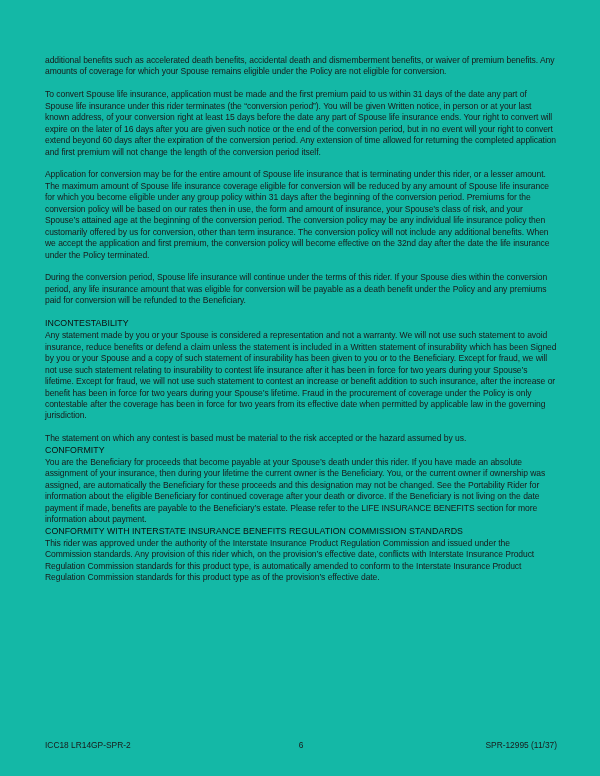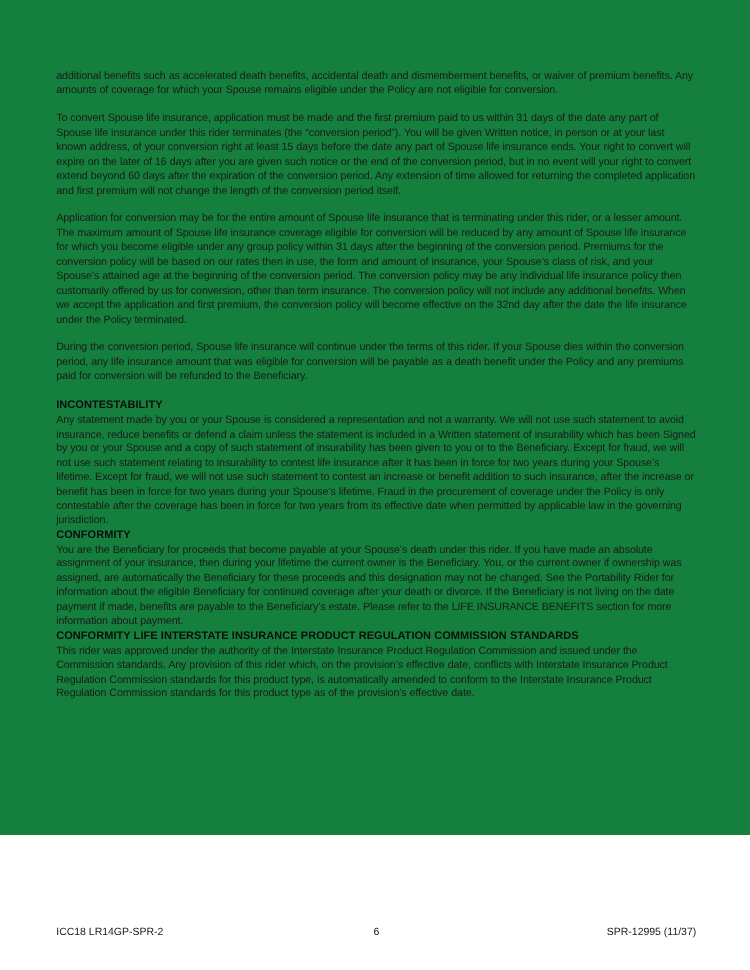--- a/index.html
+++ b/index.html
@@ -13,22 +13,22 @@
     font-family: "Liberation Sans", sans-serif;
     color: #1a1a1a;
     position: relative;
     overflow: hidden;
   }
   .page {
     position: absolute;
     left: 0;
     top: 0;
     width: 600px;
-    height: 668px;
-    background: #15803d;
+    height: 776px;
+    background: #14b8a6;
   }
   .content {
     position: absolute;
     left: 45px;
     top: 55px;
     width: 512px;
   }
   .para {
     font-size: 8.55px;
     line-height: 11.45px;
@@ -36,21 +36,21 @@
     margin: 0 0 11.4px 0;
     letter-spacing: -0.01em;
     word-spacing: 0.015em;
     color: #191919;
   }
   .para:last-child { margin-bottom: 0; }
   .section { margin: 0; }
   .section-head {
     font-size: 8.8px;
     line-height: 11.6px;
-    font-weight: bold;
+    font-weight: normal;
     margin: 0 0 0.5px 0;
     letter-spacing: 0.005em;
     color: #0d0d0d;
   }
   .footer {
     position: absolute;
     left: 45px;
     top: 740px;
     width: 512px;
     display: flex;
@@ -75,29 +75,30 @@
   <div class="content">
 
     <p class="para">additional benefits such as accelerated death benefits, accidental death and dismemberment benefits, or waiver of premium benefits.  Any amounts of coverage for which your Spouse remains eligible under the Policy are not eligible for conversion.</p>
     <p class="para">To convert Spouse life insurance, application must be made and the first premium paid to us within 31 days of the date any part of Spouse life insurance under this rider terminates (the “conversion period”).  You will be given Written notice, in person or at your last known address, of your conversion right at least 15 days before the date any part of Spouse life insurance ends.  Your right to convert will expire on the later of 16 days after you are given such notice or the end of the conversion period, but in no event will your right to convert extend beyond 60 days after the expiration of the conversion period.  Any extension of time allowed for returning the completed application and first premium will not change the length of the conversion period itself.</p>
     <p class="para">Application for conversion may be for the entire amount of Spouse life insurance that is terminating under this rider, or a lesser amount.  The maximum amount of Spouse life insurance coverage eligible for conversion will be reduced by any amount of Spouse life insurance for which you become eligible under any group policy within 31 days after the beginning of the conversion period.  Premiums for the conversion policy will be based on our rates then in use, the form and amount of insurance, your Spouse’s class of risk, and your Spouse’s attained age at the beginning of the conversion period.  The conversion policy may be any individual life insurance policy then customarily offered by us for conversion, other than term insurance.  The conversion policy will not include any additional benefits.  When we accept the application and first premium, the conversion policy will become effective on the 32nd day after the date the life insurance under the Policy terminated.</p>
     <p class="para">During the conversion period, Spouse life insurance will continue under the terms of this rider.  If your Spouse dies within the conversion period, any life insurance amount that was eligible for conversion will be payable as a death benefit under the Policy and any premiums paid for conversion will be refunded to the Beneficiary.</p>
 
     <div class="section">
       <h2 class="section-head">INCONTESTABILITY</h2>
       <p class="para">Any statement made by you or your Spouse is considered a representation and not a warranty.  We will not use such statement to avoid insurance, reduce benefits or defend a claim unless the statement is included in a Written statement of insurability which has been Signed by you or your Spouse and a copy of such statement of insurability has been given to you or to the Beneficiary.  Except for fraud, we will not use such statement relating to insurability to contest life insurance after it has been in force for two years during your Spouse’s lifetime.  Except for fraud, we will not use such statement to contest an increase or benefit addition to such insurance, after the increase or benefit has been in force for two years during your Spouse’s lifetime.  Fraud in the procurement of coverage under the Policy is only contestable after the coverage has been in force for two years from its effective date when permitted by applicable law in the governing jurisdiction.</p>
+      <p class="para">The statement on which any contest is based must be material to the risk accepted or the hazard assumed by us.</p>
     </div>
 
     <div class="section">
       <h2 class="section-head">CONFORMITY</h2>
       <p class="para">You are the Beneficiary for proceeds that become payable at your Spouse’s death under this rider.  If you have made an absolute assignment of your insurance, then during your lifetime the current owner is the Beneficiary.  You, or the current owner if ownership was assigned, are automatically the Beneficiary for these proceeds and this designation may not be changed.  See the Portability Rider for information about the eligible Beneficiary for continued coverage after your death or divorce.  If the Beneficiary is not living on the date payment if made, benefits are payable to the Beneficiary’s estate.  Please refer to the LIFE INSURANCE BENEFITS section for more information about payment.</p>
     </div>
 
     <div class="section">
-      <h2 class="section-head">CONFORMITY LIFE INTERSTATE INSURANCE PRODUCT REGULATION COMMISSION STANDARDS</h2>
+      <h2 class="section-head">CONFORMITY WITH INTERSTATE INSURANCE BENEFITS REGULATION COMMISSION STANDARDS</h2>
       <p class="para">This rider was approved under the authority of the Interstate Insurance Product Regulation Commission and issued under the Commission standards.  Any provision of this rider which, on the provision’s effective date, conflicts with Interstate Insurance Product Regulation Commission standards for this product type, is automatically amended to conform to the Interstate Insurance Product Regulation Commission standards for this product type as of the provision’s effective date.</p>
     </div>
 
   </div>
 
   <div class="footer">
     <span class="footer-left">ICC18 LR14GP-SPR-2</span>
     <span class="footer-center">6</span>
     <span class="footer-right">SPR-12995 (11/37)</span>
   </div>

